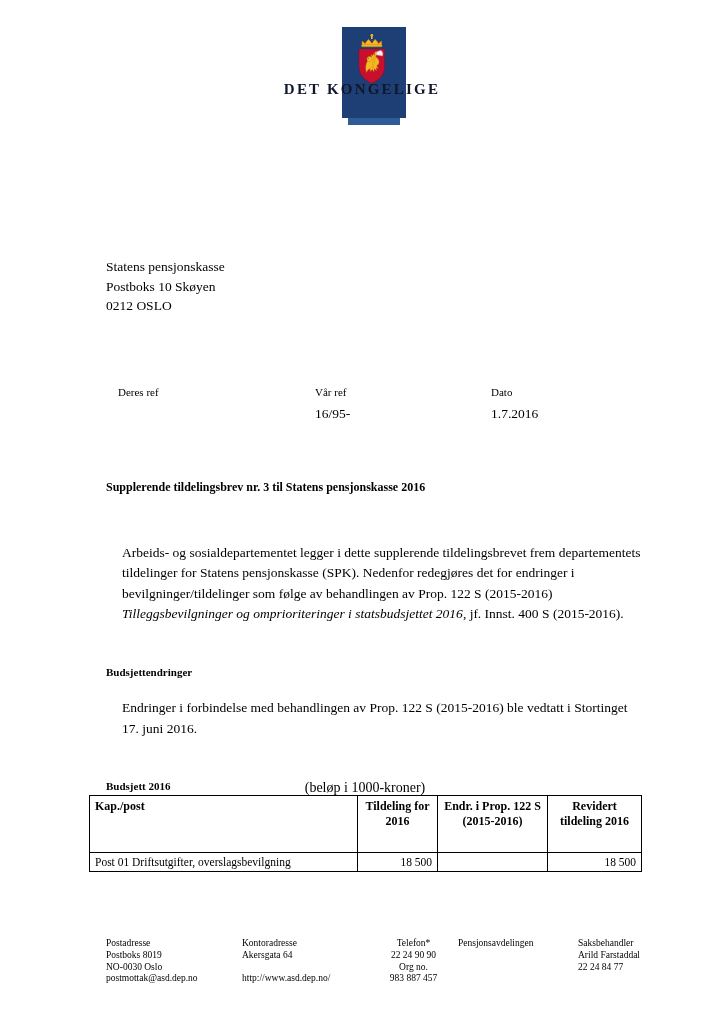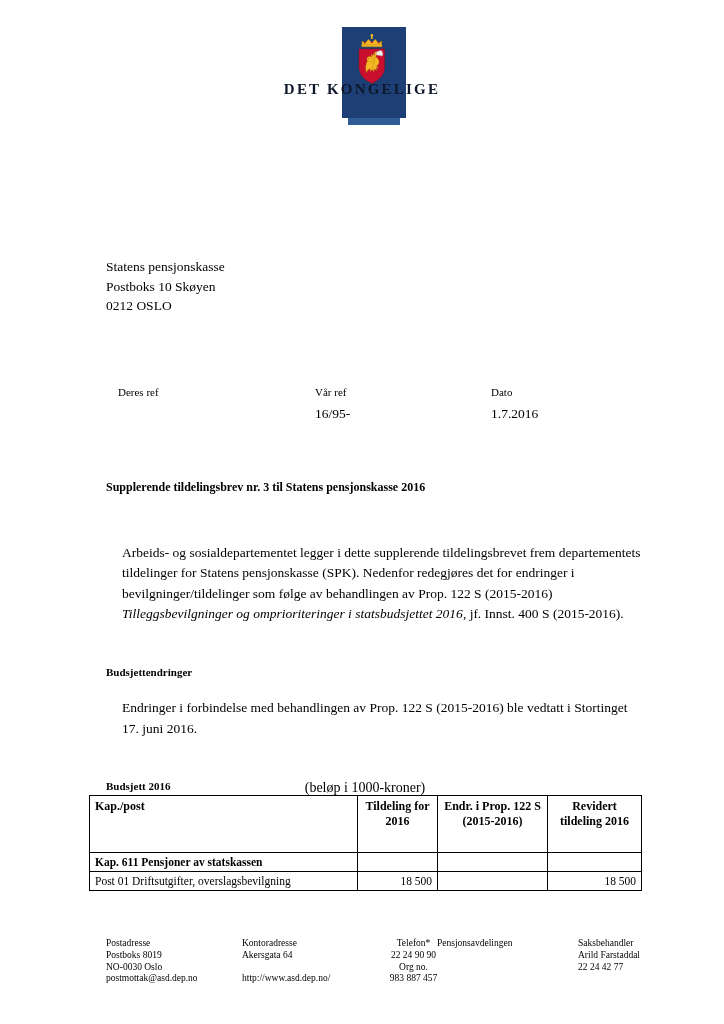--- a/index.html
+++ b/index.html
@@ -188,21 +188,21 @@
     font-size: 9.5px;
     line-height: 11.8px;
   }
   #page-footer .foot-col {
     position: absolute;
     top: 0;
   }
   .fcol-1 { left: 0px;   width: 135px; }
   .fcol-2 { left: 136px; width: 125px; }
   .fcol-3 { left: 265px; width: 85px; text-align: center; }
-  .fcol-4 { left: 331px; width: 135px; }
+  .fcol-4 { left: 352px; width: 135px; }
   .fcol-5 { left: 472px; width: 90px; }
   #page-footer .fline { white-space: nowrap; }
   #page-footer .fline.blank { visibility: hidden; }
 </style>
 </head>
 <body>
 
 <div id="letterhead">
   <div class="logo-wrap">
     <div class="logo-blue-panel"></div>
@@ -299,26 +299,20 @@
         <div>(2015-2016)</div>
       </th>
       <th class="col-num">
         <div>Revidert</div>
         <div>tildeling 2016</div>
       </th>
     </tr>
   </thead>
   <tbody>
     <tr>
-      <td class="cell-label-bold">Kap. 611 Pensjoner av statskassen</td>
-      <td class="cell-num"></td>
-      <td class="cell-num"></td>
-      <td class="cell-num"></td>
-    </tr>
-    <tr>
       <td class="cell-label">Post 01 Driftsutgifter, overslagsbevilgning</td>
       <td class="cell-num">18 500</td>
       <td class="cell-num"></td>
       <td class="cell-num">18 500</td>
     </tr>
   </tbody>
 </table>
 
 <div id="page-footer">
   <div class="foot-col fcol-1">
@@ -338,15 +332,15 @@
     <div class="fline">22 24 90 90</div>
     <div class="fline">Org no.</div>
     <div class="fline">983 887 457</div>
   </div>
   <div class="foot-col fcol-4">
     <div class="fline">Pensjonsavdelingen</div>
   </div>
   <div class="foot-col fcol-5">
     <div class="fline">Saksbehandler</div>
     <div class="fline">Arild Farstaddal</div>
-    <div class="fline">22 24 42 77</div>
+    <div class="fline">22 24 84 77</div>
   </div>
 </div>
 
 </body></html>

